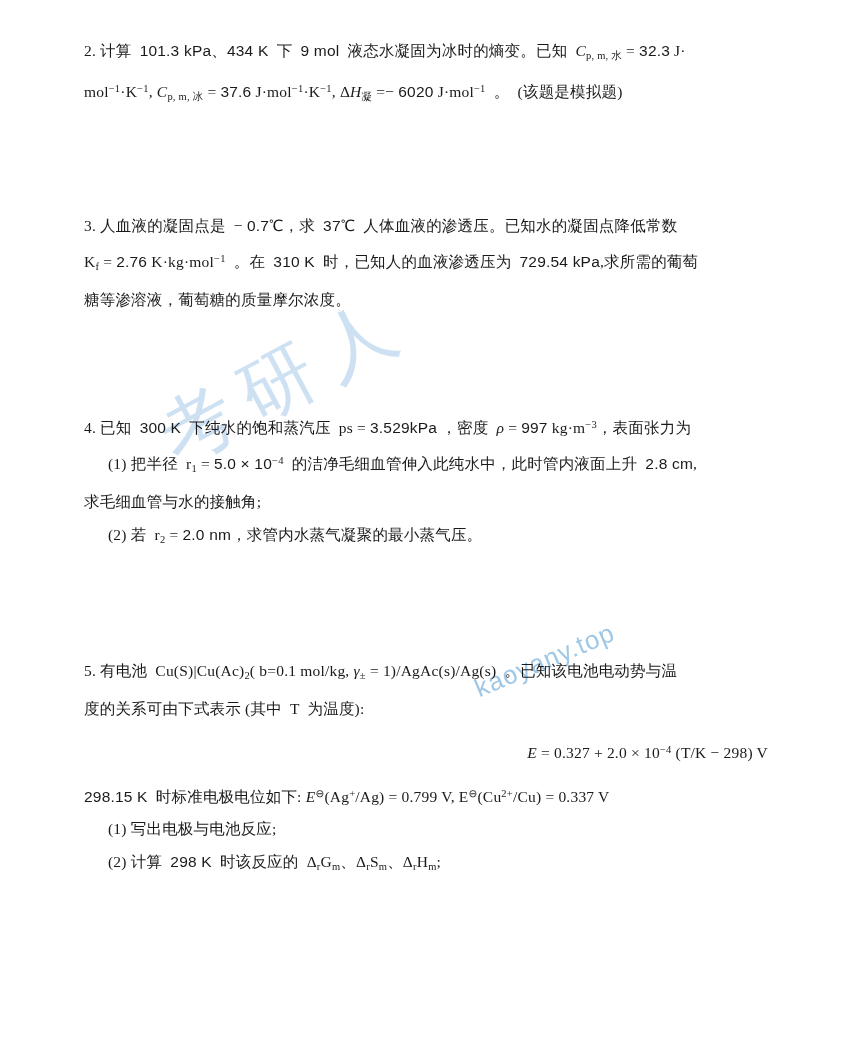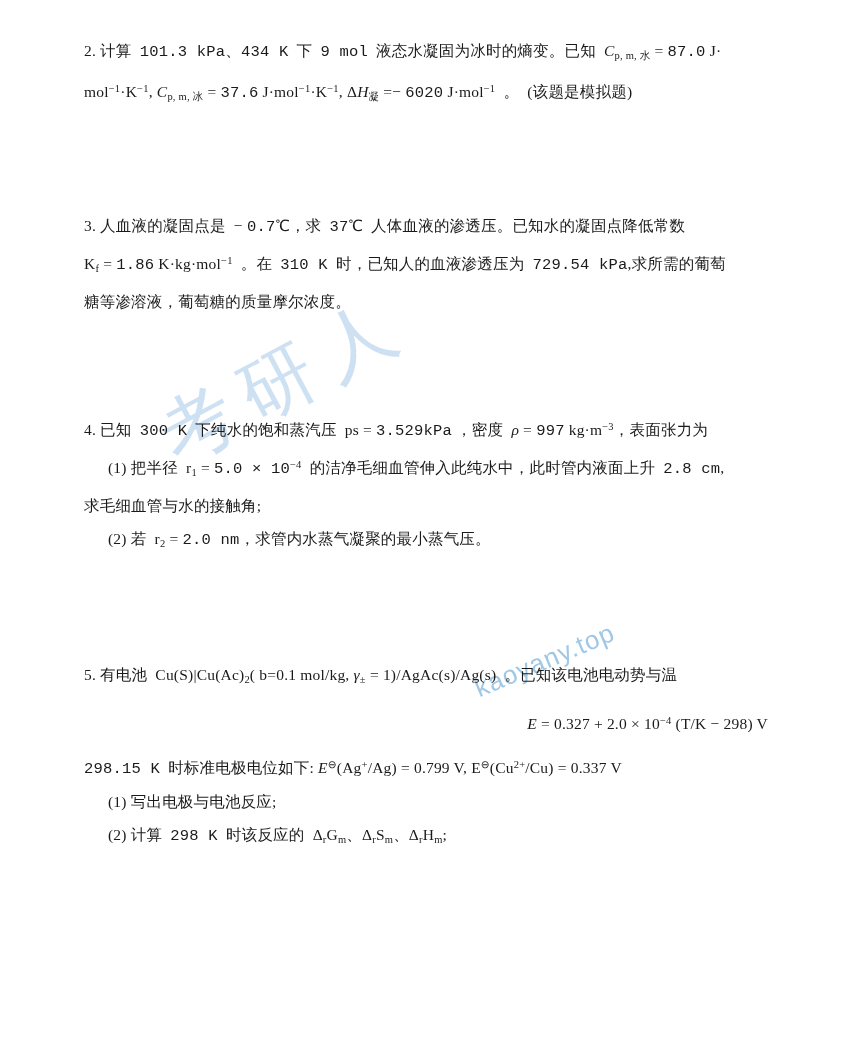--- a/index.html
+++ b/index.html
@@ -33,21 +33,21 @@
     letter-spacing: 0.2px;
   }
   .indent {
     text-indent: 0;
     padding-left: 24px;
   }
   .centered {
     text-align: right;
   }
   .num {
-    font-family: Liberation Mono, monospace;
+    font-family: Liberation Sans, sans-serif;
   }
   i.v {
     font-style: italic;
   }
   sub {
     font-size: 0.68em;
     vertical-align: -0.3em;
   }
   sup {
     font-size: 0.68em;
@@ -93,36 +93,36 @@
 <body>
 
 <div class="page">
 
   <div class="wm wm-cn">考研人</div>
   <div class="wm wm-en">kaoyany.top</div>
 
   <div class="q">
     <div class="line">
       <span>2.</span>
-      计算&nbsp; <span class="num">101.3 kPa</span>、<span class="num">434 K</span> &nbsp;下&nbsp; <span class="num">9 mol</span> &nbsp;液态水凝固为冰时的熵变。已知&nbsp; <i class="v">C</i><sub>p, m, 水</sub> = <span class="num">87.0</span> J·
+      计算&nbsp; <span class="num">101.3 kPa</span>、<span class="num">434 K</span> &nbsp;下&nbsp; <span class="num">9 mol</span> &nbsp;液态水凝固为冰时的熵变。已知&nbsp; <i class="v">C</i><sub>p, m, 水</sub> = <span class="num">32.3</span> J·
     </div>
     <div class="line">
       mol<sup>−1</sup>·K<sup>−1</sup>, <i class="v">C</i><sub>p, m, 冰</sub> = <span class="num">37.6</span> J·mol<sup>−1</sup>·K<sup>−1</sup>, Δ<i class="v">H</i><sub>凝</sub> =− <span class="num">6020</span> J·mol<sup>−1</sup> &nbsp;。 &nbsp;(该题是模拟题)
     </div>
   </div>
 
   <div class="sp-2"></div>
 
   <div class="q">
     <div class="line">
       <span>3.</span>
       人血液的凝固点是&nbsp; − <span class="num">0.7</span>℃，求&nbsp; <span class="num">37</span>℃ &nbsp;人体血液的渗透压。已知水的凝固点降低常数
     </div>
     <div class="line">
-      K<sub>f</sub> = <span class="num">1.86</span> K·kg·mol<sup>−1</sup> &nbsp;。在&nbsp; <span class="num">310 K</span> &nbsp;时，已知人的血液渗透压为&nbsp; <span class="num">729.54 kPa</span>,求所需的葡萄
+      K<sub>f</sub> = <span class="num">2.76</span> K·kg·mol<sup>−1</sup> &nbsp;。在&nbsp; <span class="num">310 K</span> &nbsp;时，已知人的血液渗透压为&nbsp; <span class="num">729.54 kPa</span>,求所需的葡萄
     </div>
     <div class="line">
       糖等渗溶液，葡萄糖的质量摩尔浓度。
     </div>
   </div>
 
   <div class="sp-3"></div>
 
   <div class="q">
     <div class="line">
@@ -140,20 +140,23 @@
     </div>
   </div>
 
   <div class="sp-4"></div>
 
   <div class="q">
     <div class="line">
       <span>5.</span>
       有电池&nbsp; Cu(S)|Cu(Ac)<sub>2</sub>( b=0.1 mol/kg, <i class="v">γ</i><sub>±</sub> = 1)/AgAc(s)/Ag(s) &nbsp;。已知该电池电动势与温
     </div>
+    <div class="line">
+      度的关系可由下式表示&nbsp;(其中&nbsp; T &nbsp;为温度):
+    </div>
     <div class="gap-sm"></div>
     <div class="line centered">
       <i class="v">E</i> = 0.327 + 2.0 × 10<sup>−4</sup> (T/K − 298) V
     </div>
     <div class="gap-sm"></div>
     <div class="line">
       <span class="num">298.15 K</span> &nbsp;时标准电极电位如下: <i class="v">E</i><sup>⊖</sup>(Ag<sup>+</sup>/Ag) = 0.799 V, E<sup>⊖</sup>(Cu<sup>2+</sup>/Cu) = 0.337 V
     </div>
     <div class="line indent">
       (1) 写出电极与电池反应;

